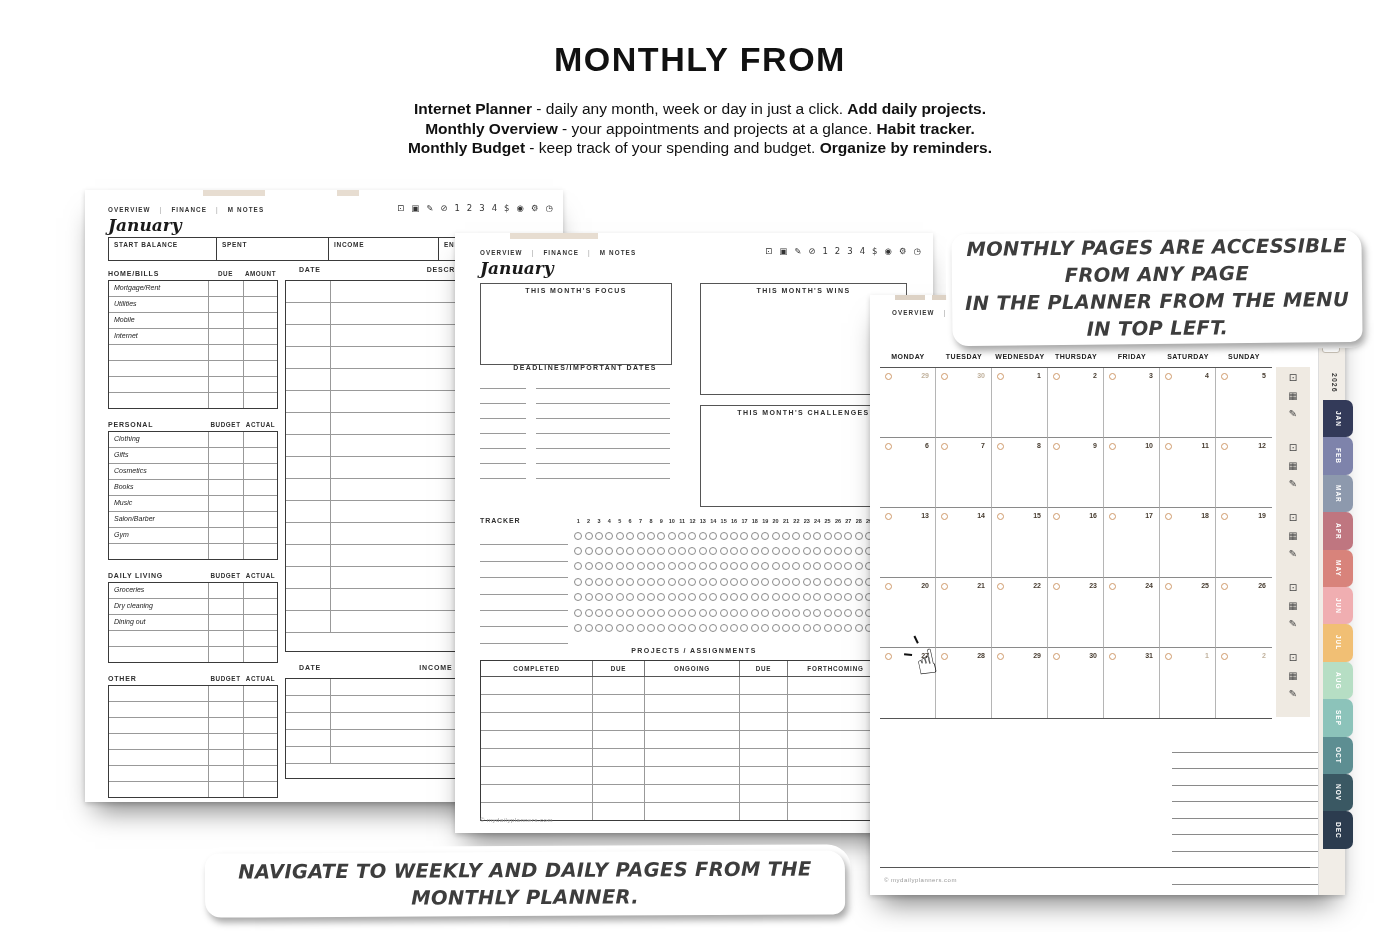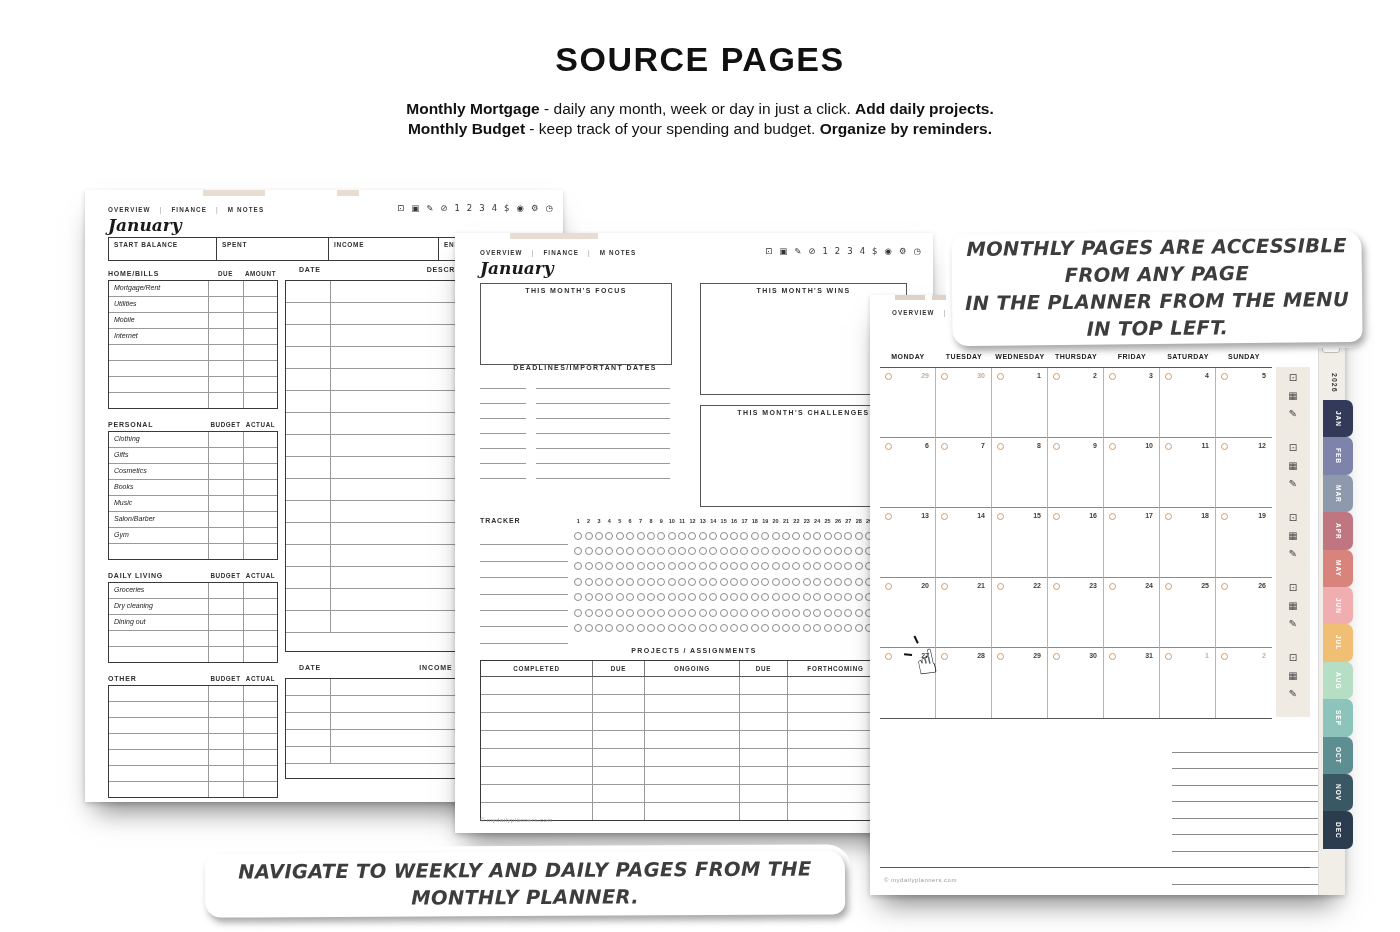--- a/index.html
+++ b/index.html
@@ -156,23 +156,24 @@
   #callout-bottom{left:205px;top:852px;width:632px;transform:rotate(-.3deg);padding:5px 4px;}
   #hand-cursor{position:absolute;left:916px;top:642px;z-index:6;
     font-family:"DejaVu Sans",sans-serif;font-size:34px;color:#111;transform:rotate(-12deg);}
   #hand-cursor .spark{position:absolute;background:#111;}
   #hand-cursor .s1{width:8px;height:2px;left:-10px;top:8px;transform:rotate(18deg);}
   #hand-cursor .s2{width:2px;height:8px;left:4px;top:-8px;transform:rotate(-14deg);}
 </style>
 </head>
 <body>
 
-<h1 class="hero-title">SOURCE PAGES</h1>
+<h1 class="hero-title">MONTHLY FROM</h1>
 <div class="hero-desc">
-  <div><b>Monthly Mortgage</b><span> - daily any month, week or day in just a click. </span><b>Add daily projects.</b></div>
+  <div><b>Internet Planner</b><span> - daily any month, week or day in just a click. </span><b>Add daily projects.</b></div>
+  <div><b>Monthly Overview</b><span> - your appointments and projects at a glance. </span><b>Habit tracker.</b></div>
   <div><b>Monthly Budget</b><span> - keep track of your spending and budget. </span><b>Organize by reminders.</b></div>
 </div>
 
 <section class="page" id="budget">
   <div class="toptab" style="left:118px;width:62px;"></div>
   <div class="toptab" style="left:252px;width:22px;"></div>
   <nav class="ptabs"><span class="ptab">OVERVIEW</span><span class="sep">|</span><span class="ptab">FINANCE</span><span class="sep">|</span><span class="ptab">M NOTES</span></nav>
   <div class="tbar">
       <span class="tbi">⊡</span>
       <span class="tbi">▣</span>

